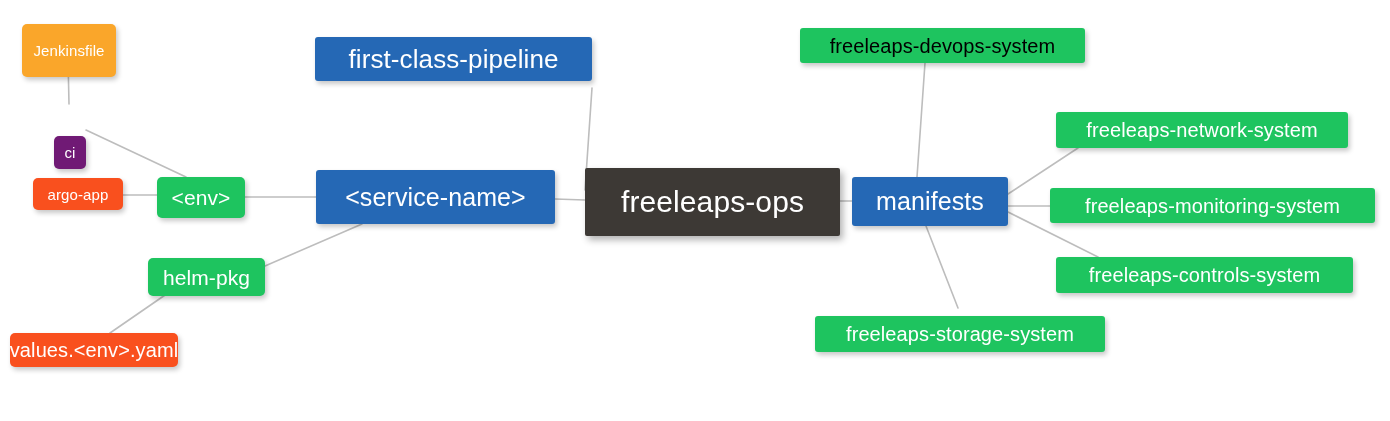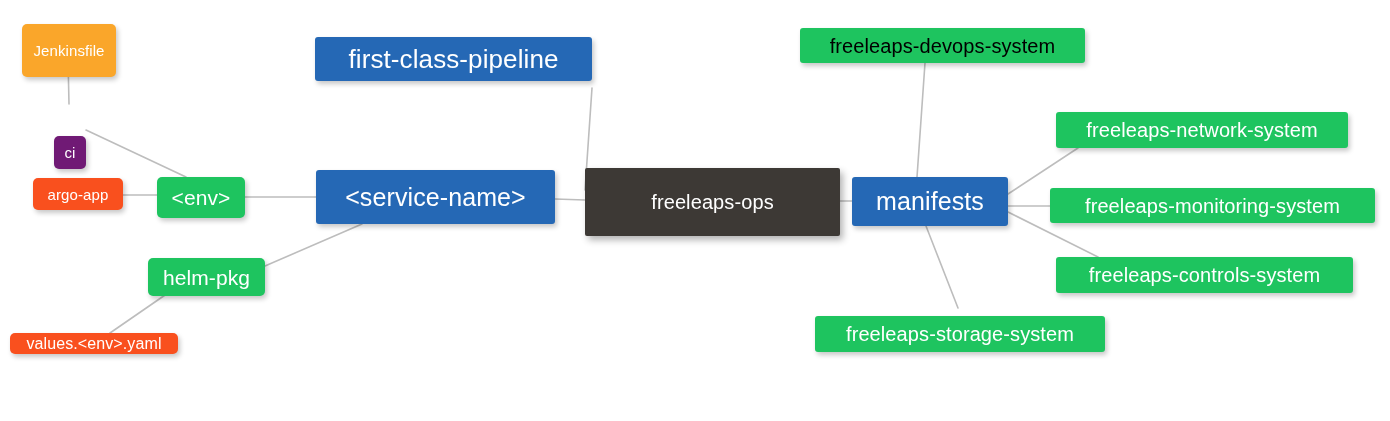--- a/index.html
+++ b/index.html
@@ -58,21 +58,21 @@
       <line x1="186" y1="177" x2="86" y2="130" stroke="#bdbdbd" stroke-width="1.6" stroke-linecap="round"></line>
       <line x1="69" y1="104" x2="68" y2="59" stroke="#bdbdbd" stroke-width="1.6" stroke-linecap="round"></line>
       <line x1="157" y1="195" x2="123" y2="195" stroke="#bdbdbd" stroke-width="1.6" stroke-linecap="round"></line>
       <line x1="917" y1="177" x2="925" y2="63" stroke="#bdbdbd" stroke-width="1.6" stroke-linecap="round"></line>
       <line x1="1008" y1="194" x2="1078" y2="148" stroke="#bdbdbd" stroke-width="1.6" stroke-linecap="round"></line>
       <line x1="1008" y1="206" x2="1050" y2="206" stroke="#bdbdbd" stroke-width="1.6" stroke-linecap="round"></line>
       <line x1="1008" y1="212" x2="1098" y2="257" stroke="#bdbdbd" stroke-width="1.6" stroke-linecap="round"></line>
       <line x1="926" y1="226" x2="958" y2="308" stroke="#bdbdbd" stroke-width="1.6" stroke-linecap="round"></line>
     </svg>
   <div id="node-layer">
-      <div class="node root" style="left: 585px; top: 168px; width: 255px; height: 68px; background: rgb(61, 57, 53); font-size: 20px; color: rgb(255, 255, 255);">
+      <div class="node root" style="left: 585px; top: 168px; width: 255px; height: 68px; background: rgb(61, 57, 53); font-size: 30px; color: rgb(255, 255, 255);">
         <span>freeleaps-ops</span>
       </div>
       <div class="node" style="left: 315px; top: 37px; width: 277px; height: 44px; background: rgb(37, 104, 181); font-size: 26px; color: rgb(255, 255, 255);">
         <span>first-class-pipeline</span>
       </div>
       <div class="node" style="left: 316px; top: 170px; width: 239px; height: 54px; background: rgb(37, 104, 181); font-size: 25px; color: rgb(255, 255, 255);">
         <span>&lt;service-name&gt;</span>
       </div>
       <div class="node" style="left: 852px; top: 177px; width: 156px; height: 49px; background: rgb(37, 104, 181); font-size: 25px; color: rgb(255, 255, 255);">
         <span>manifests</span>
@@ -85,21 +85,21 @@
       </div>
       <div class="node rounded-soft" style="left: 22px; top: 24px; width: 94px; height: 53px; background: rgb(250, 166, 42); font-size: 15px; color: rgb(255, 255, 255); justify-content: center;">
         <span>Jenkinsfile</span>
       </div>
       <div class="node rounded-soft" style="left: 54px; top: 104px; width: 32px; height: 33px; background: #701a75; font-size: 15px; color: rgb(255, 255, 255); margin-top: 32px;">
         <span>ci</span>
       </div>
       <div class="node rounded-soft" style="left: 33px; top: 178px; width: 90px; height: 32px; background: rgb(249, 80, 30); font-size: 15px; color: rgb(255, 255, 255);">
         <span>argo-app</span>
       </div>
-      <div class="node rounded-soft" style="left: 10px; top: 333px; width: 168px; height: 21px; background: rgb(249, 80, 30); font-size: 16px; color: rgb(255, 255, 255);">
+      <div class="node rounded-soft" style="left: 10px; top: 333px; width: 168px; height: 34px; background: rgb(249, 80, 30); font-size: 20px; color: rgb(255, 255, 255);">
         <span>values.&lt;env&gt;.yaml</span>
       </div>
       <div class="node" style="left: 800px; top: 28px; width: 285px; height: 35px; background: rgb(30, 196, 95); font-size: 20px; color: #000000;">
         <span>freeleaps-devops-system</span>
       </div>
       <div class="node" style="left: 1056px; top: 112px; width: 292px; height: 36px; background: rgb(30, 196, 95); font-size: 20px; color: rgb(255, 255, 255);">
         <span>freeleaps-network-system</span>
       </div>
       <div class="node" style="left: 1050px; top: 188px; width: 325px; height: 35px; background: rgb(30, 196, 95); font-size: 20px; color: rgb(255, 255, 255);">
         <span>freeleaps-monitoring-system</span>

